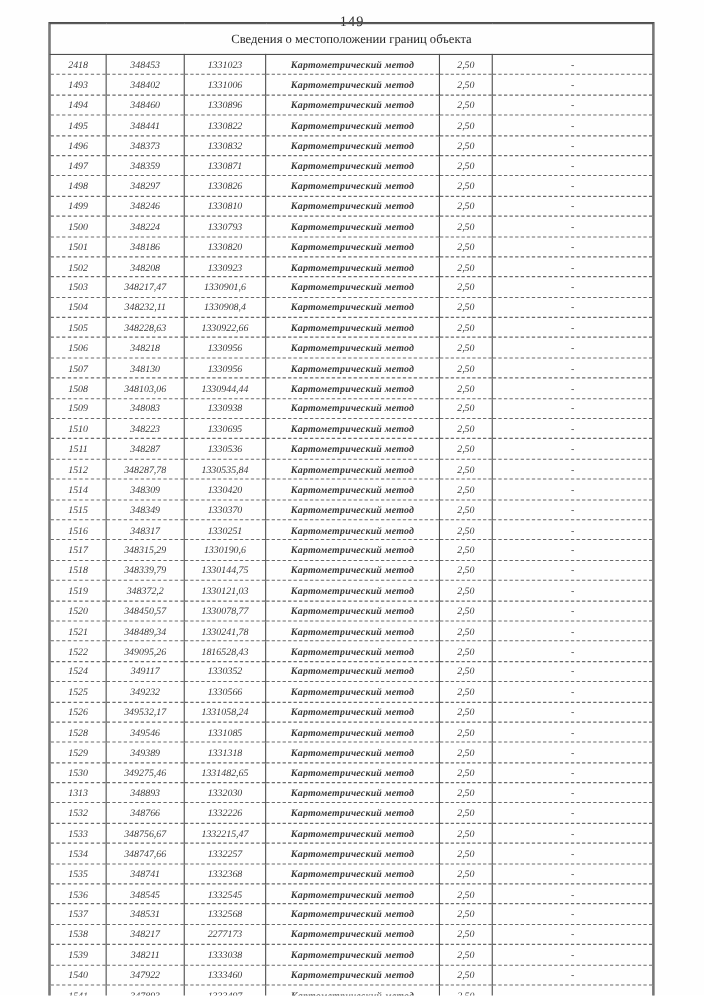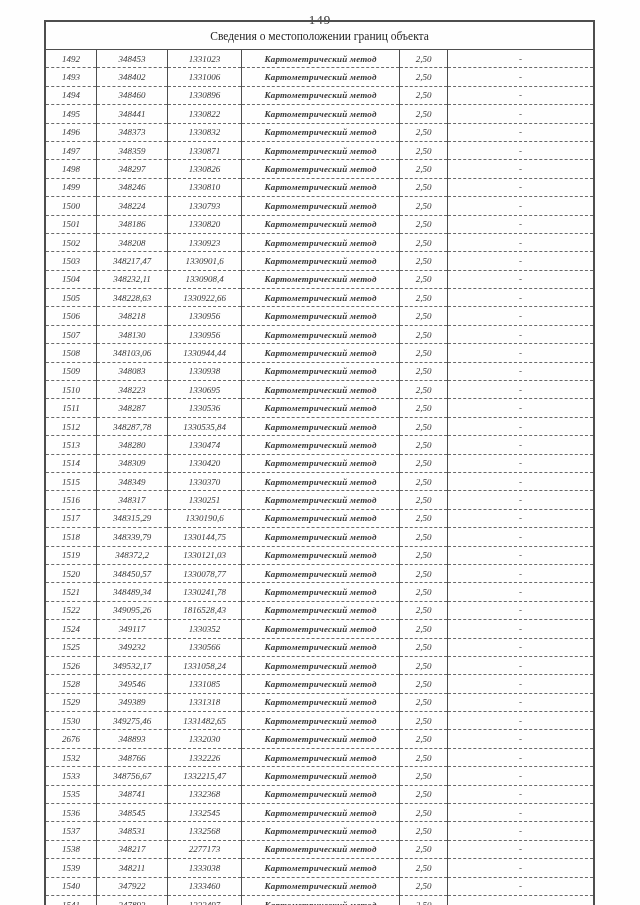--- a/index.html
+++ b/index.html
@@ -88,21 +88,21 @@
       <col style="width:146px">
     </colgroup>
     <thead>
       <tr class="title-row">
         <th colspan="6">Сведения о местоположении границ объекта</th>
       </tr>
     </thead>
     <tbody>
 
     <tr>
-          <td>1492</td>
+          <td>2418</td>
           <td>348453</td>
           <td>1331023</td>
           <td class="col-method">Картометрический метод</td>
           <td>2,50</td>
           <td>-</td>
         </tr>
         <tr>
           <td>1493</td>
           <td>348402</td>
           <td>1331006</td>
@@ -256,28 +256,20 @@
         </tr>
         <tr>
           <td>1512</td>
           <td>348287,78</td>
           <td>1330535,84</td>
           <td class="col-method">Картометрический метод</td>
           <td>2,50</td>
           <td>-</td>
         </tr>
         <tr>
-          <td>1513</td>
-          <td>348280</td>
-          <td>1330474</td>
-          <td class="col-method">Картометрический метод</td>
-          <td>2,50</td>
-          <td>-</td>
-        </tr>
-        <tr>
           <td>1514</td>
           <td>348309</td>
           <td>1330420</td>
           <td class="col-method">Картометрический метод</td>
           <td>2,50</td>
           <td>-</td>
         </tr>
         <tr>
           <td>1515</td>
           <td>348349</td>
@@ -384,21 +376,21 @@
         </tr>
         <tr>
           <td>1530</td>
           <td>349275,46</td>
           <td>1331482,65</td>
           <td class="col-method">Картометрический метод</td>
           <td>2,50</td>
           <td>-</td>
         </tr>
         <tr>
-          <td>2676</td>
+          <td>1313</td>
           <td>348893</td>
           <td>1332030</td>
           <td class="col-method">Картометрический метод</td>
           <td>2,50</td>
           <td>-</td>
         </tr>
         <tr>
           <td>1532</td>
           <td>348766</td>
           <td>1332226</td>
@@ -408,20 +400,28 @@
         </tr>
         <tr>
           <td>1533</td>
           <td>348756,67</td>
           <td>1332215,47</td>
           <td class="col-method">Картометрический метод</td>
           <td>2,50</td>
           <td>-</td>
         </tr>
         <tr>
+          <td>1534</td>
+          <td>348747,66</td>
+          <td>1332257</td>
+          <td class="col-method">Картометрический метод</td>
+          <td>2,50</td>
+          <td>-</td>
+        </tr>
+        <tr>
           <td>1535</td>
           <td>348741</td>
           <td>1332368</td>
           <td class="col-method">Картометрический метод</td>
           <td>2,50</td>
           <td>-</td>
         </tr>
         <tr>
           <td>1536</td>
           <td>348545</td>

